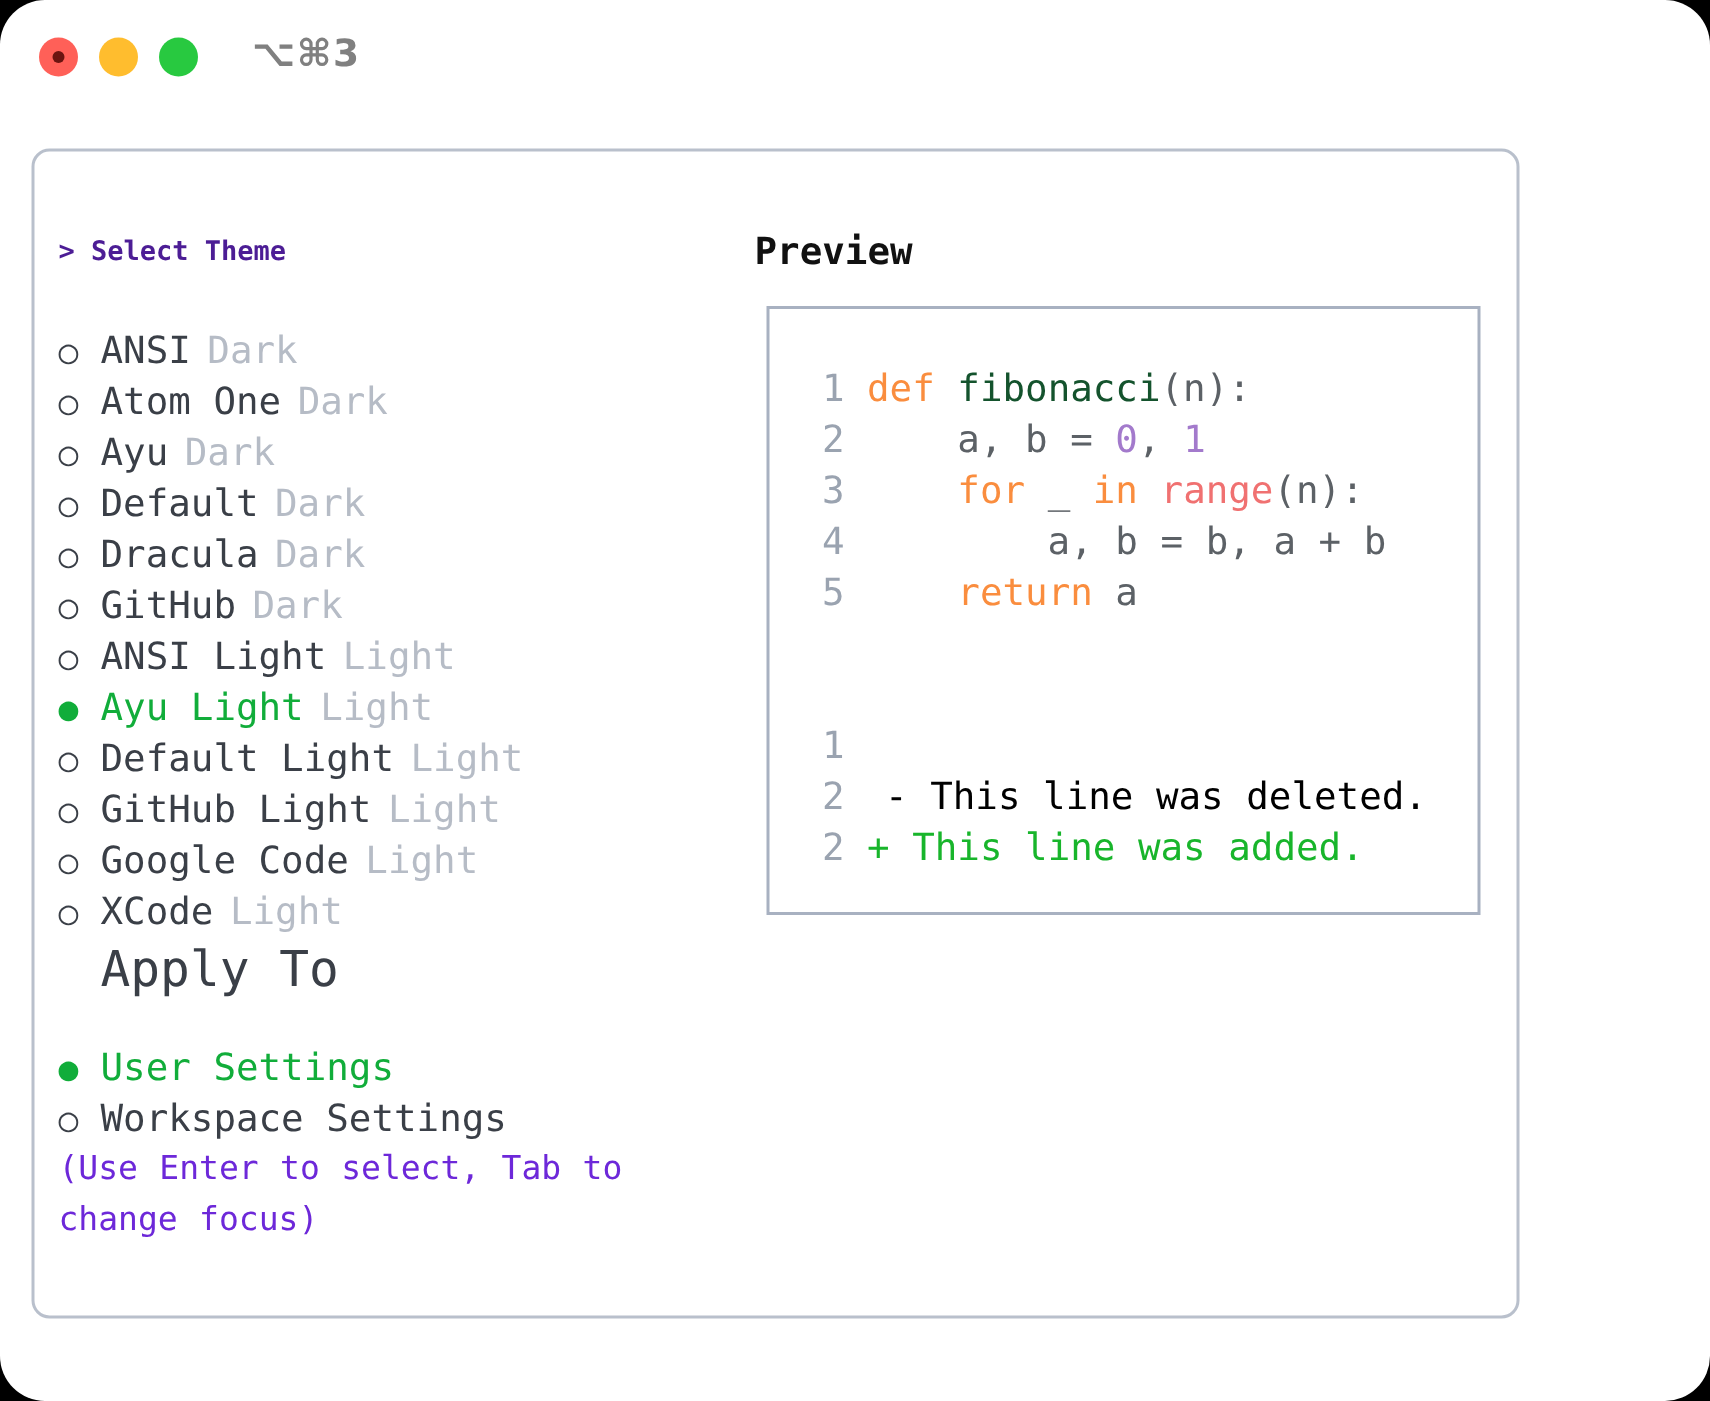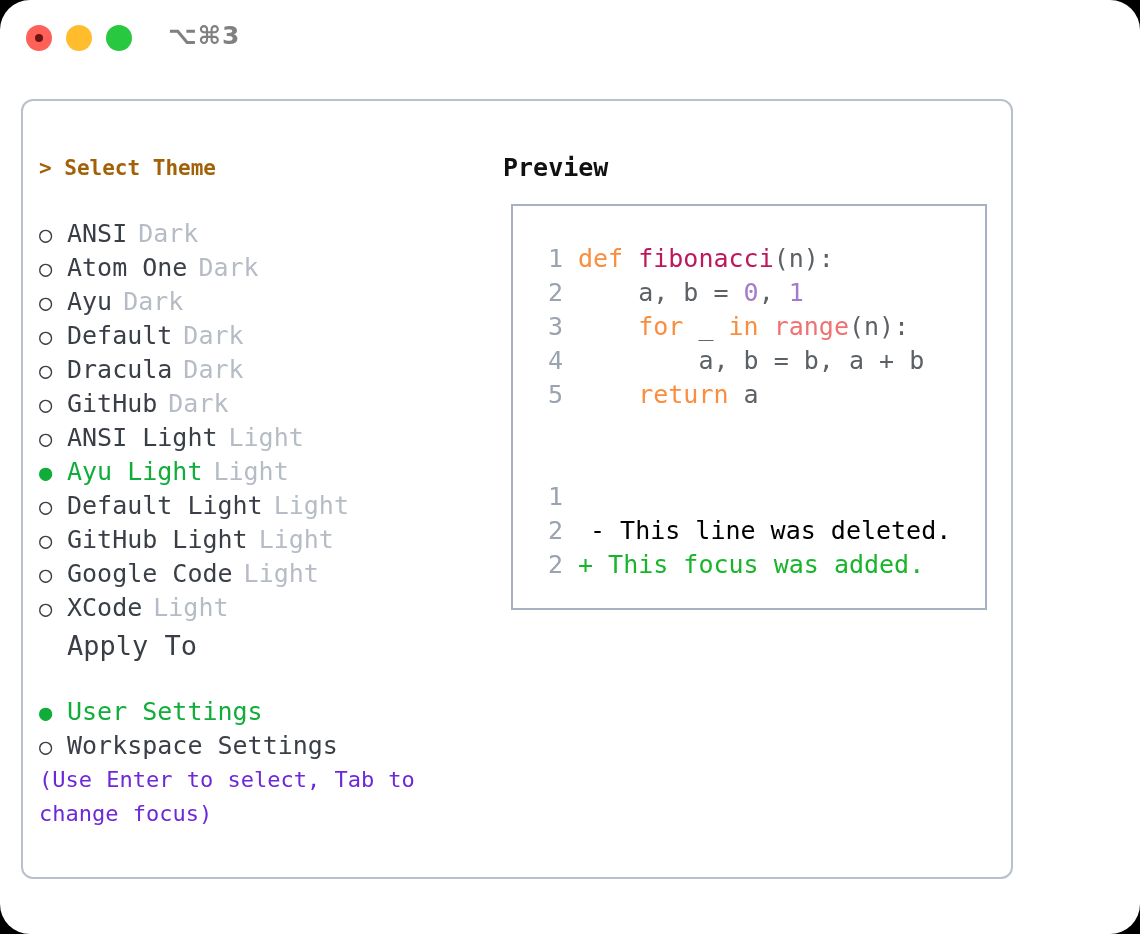--- a/index.html
+++ b/index.html
@@ -84,23 +84,23 @@
 
   
   .left-col {
     position: absolute;
     left: 16px;
     top: 50px;
     width: 450px;
   }
 
   .list-header {
-    font-size: 21px;
+    font-size: 18px;
     font-weight: bold;
-    color: #a16207;
+    color: #4c1d95;
     line-height: 34px;
     height: 34px;
     white-space: pre;
     letter-spacing: 0px;
   }
 
   .row {
     display: flex;
     align-items: baseline;
     height: 34px;
@@ -118,21 +118,21 @@
   }
   .row.selected .marker { color: #11ad3a; }
   .row.selected .label  { color: #11ad3a; }
   .row .label { color: #3a3f47; margin-top: 32px; }
   .row .variant {
     color: #b6bcc6;
     margin-left: 11px;
   }
 
   .section-title {
-    font-size: 27px;
+    font-size: 33px;
     line-height: 34px;
     height: 34px;
     color: #3a3f47;
     padding-left: 28px;
     white-space: pre;
   }
 
   .spacer-sm { height: 36px; }
   .spacer-md { height: 32px; }
 
@@ -186,21 +186,21 @@
   .ln {
     flex: 0 0 34px;
     width: 34px;
     text-align: right;
     color: #9aa3b0;
     margin-right: 15px;
   }
   .code-text { color: #3a3f47; }
 
   .tok-kw   { color: #fa8d3e; }
-  .tok-fn   { color: #be185d; }
+  .tok-fn   { color: #14532d; }
   .tok-num  { color: #a37acc; }
   .tok-call { color: #f07171; }
   .tok-plain{ color: #5c6166; }
 
   .blank-line { height: 34px; }
 
   .diff-context .code-text { color: #8a8a8a; }
   .diff-del .code-text     { color: #000000; margin-left: 12px; }
   .diff-add .code-text     { color: #18b52b; }
 </style>
@@ -353,20 +353,20 @@
           <span class="code-text"><span>  </span></span>
         </div>
 
         <div class="code-line diff-del">
           <span class="ln">2</span>
           <span class="code-text"><span>- </span><span>This line was deleted.</span></span>
         </div>
 
         <div class="code-line diff-add">
           <span class="ln">2</span>
-          <span class="code-text"><span>+ </span><span>This focus was added.</span></span>
+          <span class="code-text"><span>+ </span><span>This line was added.</span></span>
         </div>
 
       </div>
     </div>
 
   </div>
 </div>
 
 </body></html>

